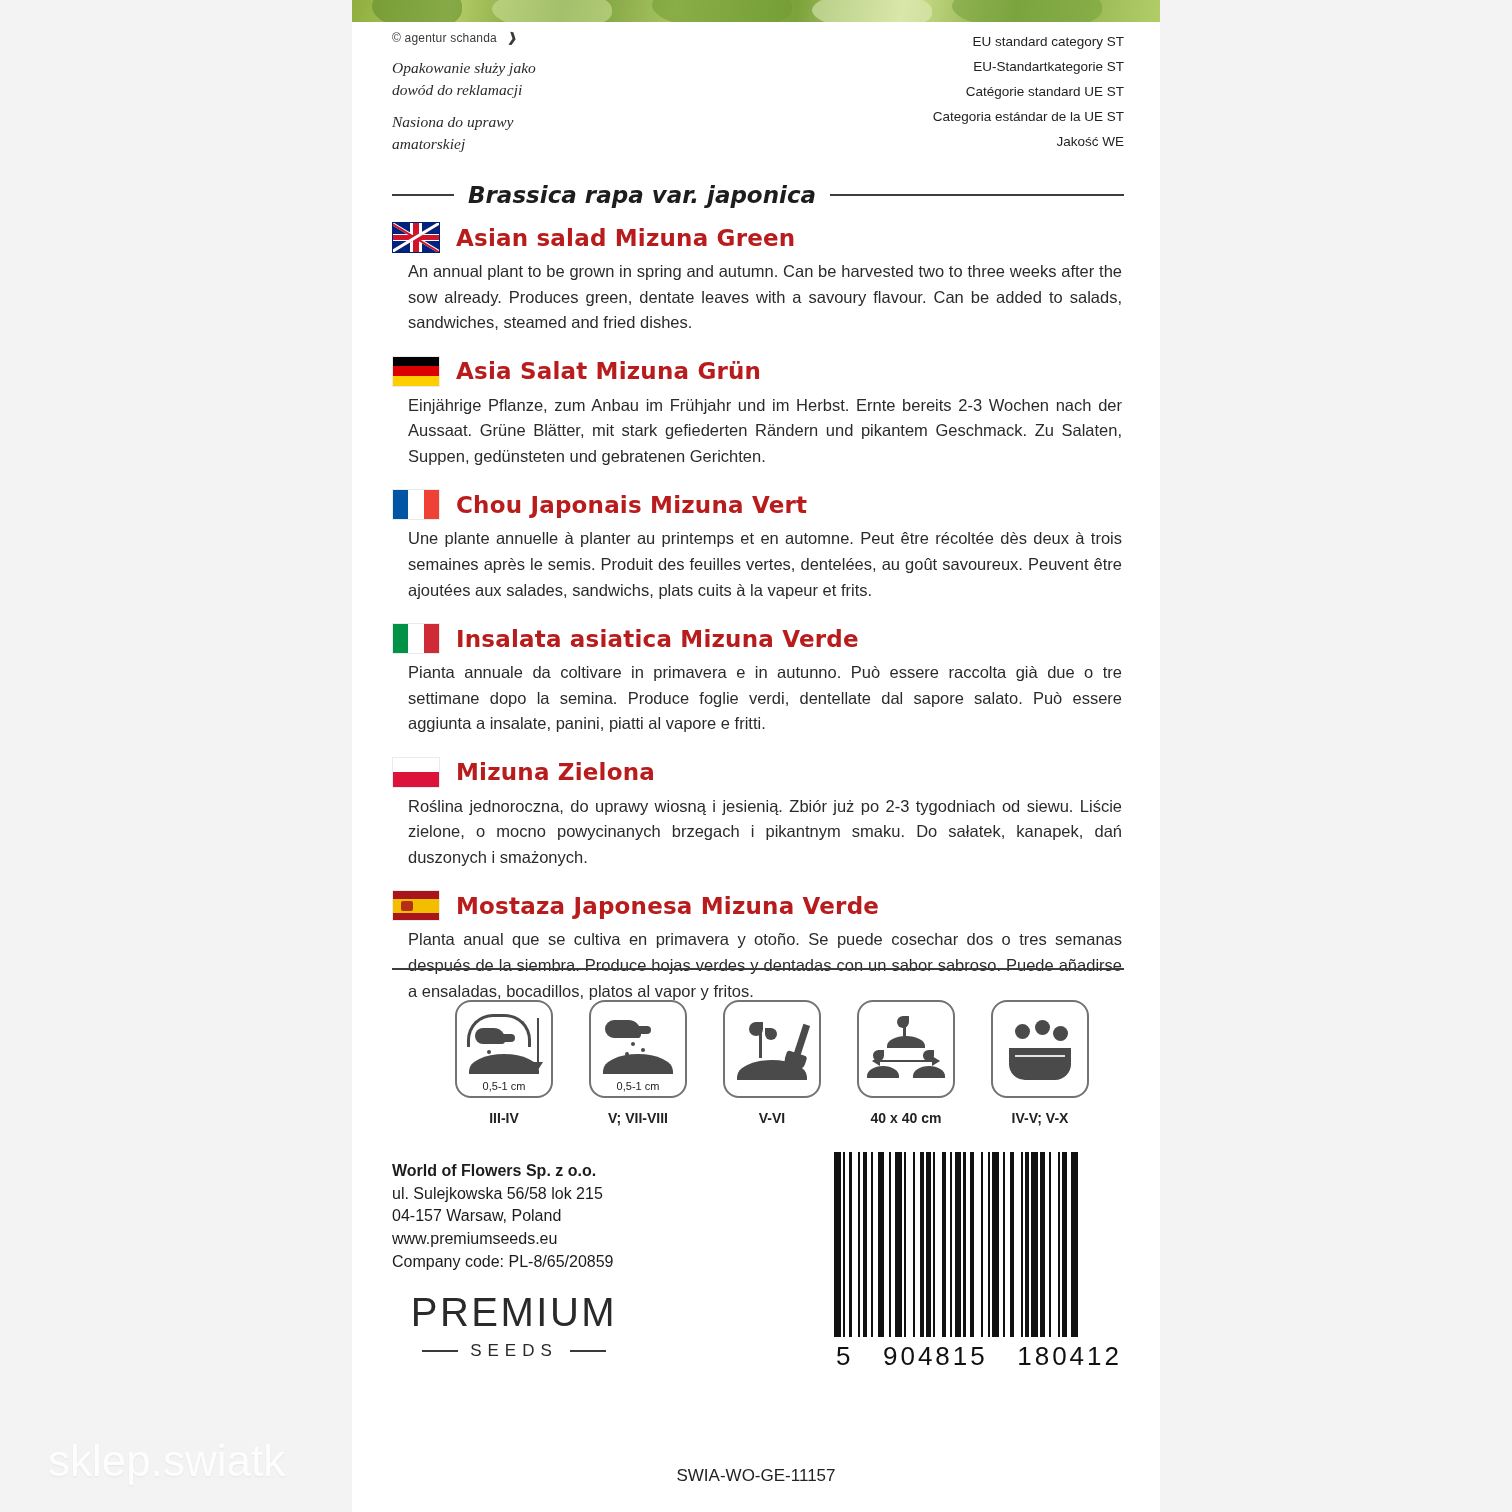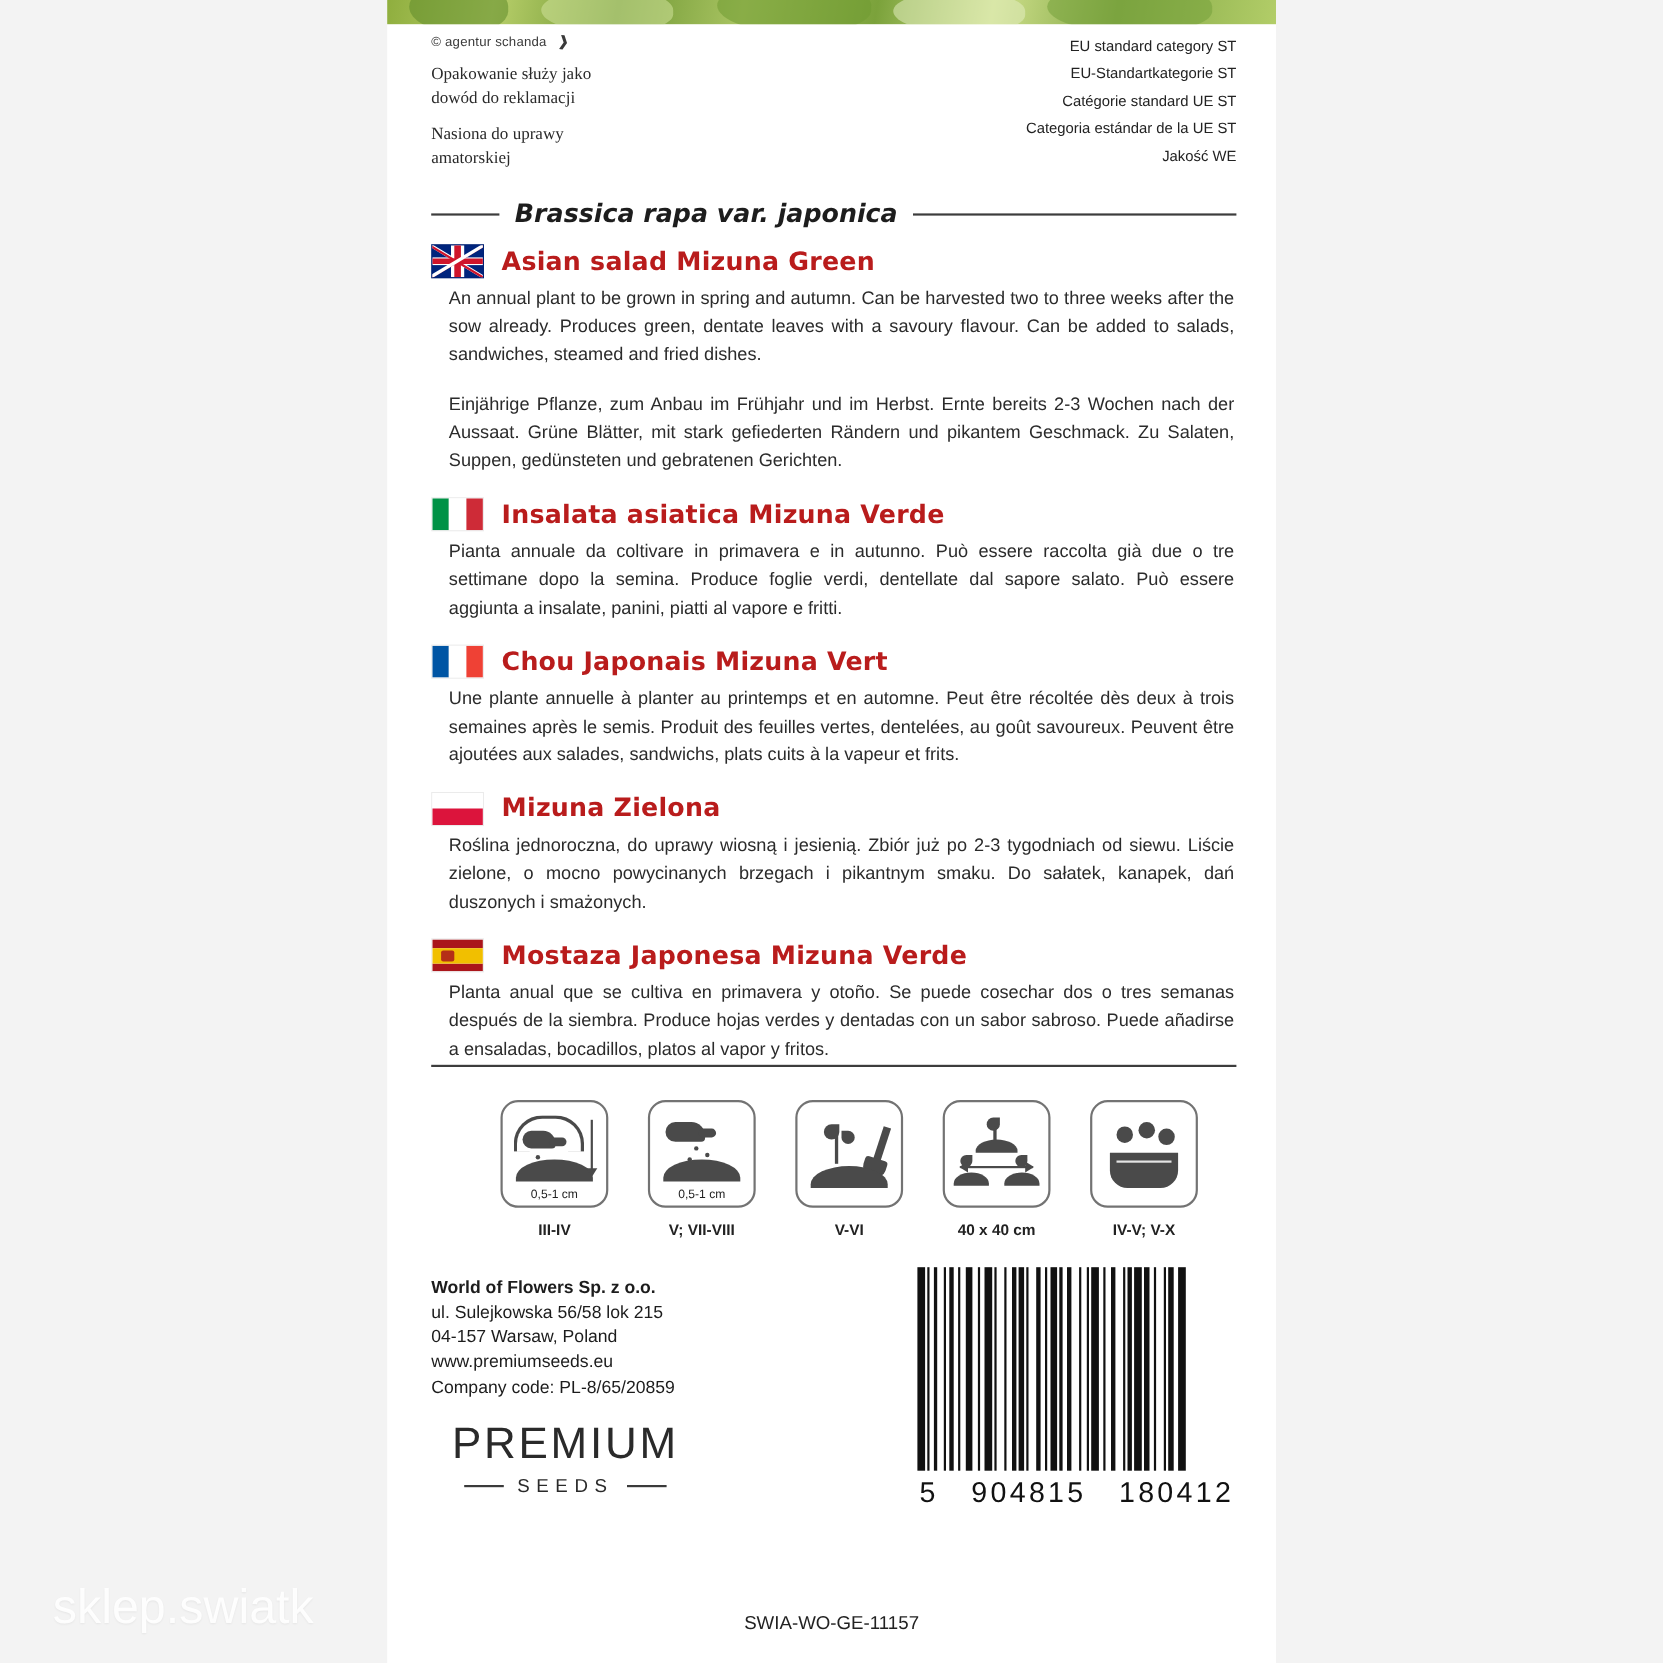--- a/index.html
+++ b/index.html
@@ -57,20 +57,21 @@
   .copyright .mark { font-size: 12px; }
   .copyright .swoosh {
     display: inline-block;
     margin-left: 6px;
     font-size: 13px;
     transform: rotate(8deg);
   }
   .pl-note {
     margin-top: 12px;
     font-family: "Liberation Serif", serif;
+    font-style: italic;
     font-size: 15.5px;
     line-height: 1.45;
     color: #2a2a2a;
   }
   .pl-note .gap { display: block; height: 9px; }
   .eu-cat {
     position: absolute;
     right: 0;
     top: 0;
     text-align: right;
@@ -451,45 +452,53 @@
               <div class="diag-r2"></div>
             <div class="cross-r"></div>
               <div class="cross-r2"></div>
           </div>
           <div class="lang-title">Asian salad Mizuna Green</div>
         </div>
         <div class="lang-body">An annual plant to be grown in spring and autumn. Can be harvested two to three weeks after the sow already. Produces green, dentate leaves with a savoury flavour. Can be added to salads, sandwiches, steamed and fried dishes.</div>
       </div>
 
       <div class="lang">
+        <div class="lang-head">
+          <div class="flag flag-de">
+            <div class="b1"></div>
+              <div class="b2"></div>
+              <div class="b3"></div>
+          </div>
+          <div class="lang-title">Asia Salat Mizuna Grün</div>
+        </div>
         <div class="lang-body">Einjährige Pflanze, zum Anbau im Frühjahr und im Herbst. Ernte bereits 2-3 Wochen nach der Aussaat. Grüne Blätter, mit stark gefiederten Rändern und pikantem Geschmack. Zu Salaten, Suppen, gedünsteten und gebratenen Gerichten.</div>
+      </div>
+
+      <div class="lang">
+        <div class="lang-head">
+          <div class="flag flag-fr">
+            <div class="b1"></div>
+              <div class="b2"></div>
+              <div class="b3"></div>
+          </div>
+          <div class="lang-title">Chou Japonais Mizuna Vert</div>
+        </div>
+        <div class="lang-body">Une plante annuelle à planter au printemps et en automne. Peut être récoltée dès deux à trois semaines après le semis. Produit des feuilles vertes, dentelées, au goût savoureux. Peuvent être ajoutées aux salades, sandwichs, plats cuits à la vapeur et frits.</div>
       </div>
 
       <div class="lang">
         <div class="lang-head">
           <div class="flag flag-it">
             <div class="b1"></div>
               <div class="b2"></div>
               <div class="b3"></div>
           </div>
           <div class="lang-title">Insalata asiatica Mizuna Verde</div>
         </div>
         <div class="lang-body">Pianta annuale da coltivare in primavera e in autunno. Può essere raccolta già due o tre settimane dopo la semina. Produce foglie verdi, dentellate dal sapore salato. Può essere aggiunta a insalate, panini, piatti al vapore e fritti.</div>
-      </div>
-
-      <div class="lang">
-        <div class="lang-head">
-          <div class="flag flag-fr">
-            <div class="b1"></div>
-              <div class="b2"></div>
-              <div class="b3"></div>
-          </div>
-          <div class="lang-title">Chou Japonais Mizuna Vert</div>
-        </div>
-        <div class="lang-body">Une plante annuelle à planter au printemps et en automne. Peut être récoltée dès deux à trois semaines après le semis. Produit des feuilles vertes, dentelées, au goût savoureux. Peuvent être ajoutées aux salades, sandwichs, plats cuits à la vapeur et frits.</div>
       </div>
 
       <div class="lang">
         <div class="lang-head">
           <div class="flag flag-pl">
             <div class="b1"></div>
               <div class="b2"></div>
           </div>
           <div class="lang-title">Mizuna Zielona</div>
         </div>

